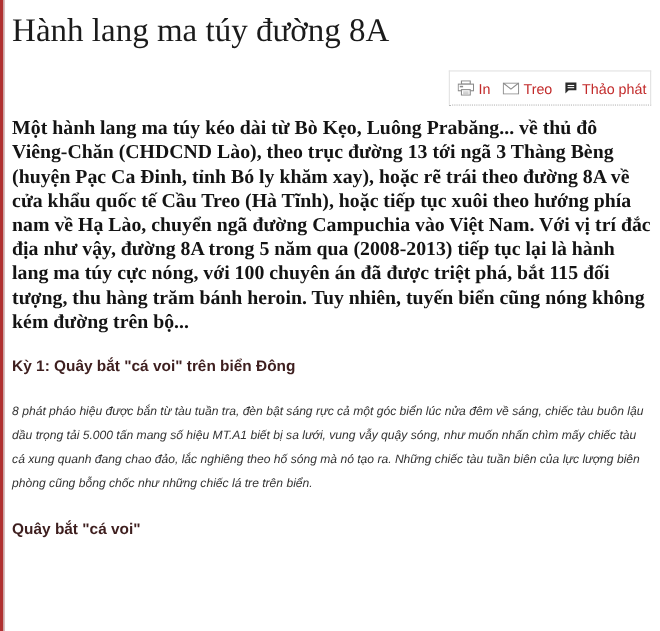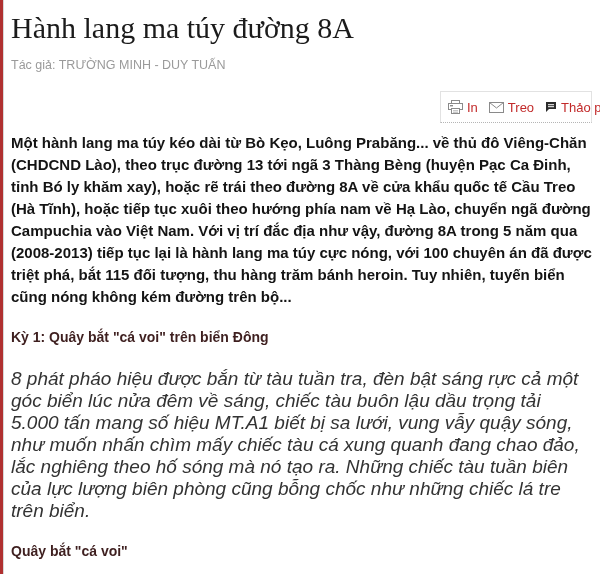--- a/index.html
+++ b/index.html
@@ -44,21 +44,21 @@
   p.lead {
     width: 398px;
     font-size: 15px;
     font-weight: bold;
     line-height: 22px;
     color: #111111;
   }
   .action-box {
     margin-left: auto;
     margin-top: 7px;
-    width: 152px;
+    width: 184px;
     height: 32px;
     border: 1px solid #e2e2e2;
     border-bottom: 1px dotted #b5b5b5;
     display: flex;
     padding: 0 7px;
     background: #ffffff;
   }
   .action-link {
     display: inline-flex;
     align-items: center;
@@ -67,53 +67,50 @@
     font-size: 13px;
     margin-right: 11px;
     white-space: nowrap;
   }
   .action-link:last-child { margin-right: 0; }
   .action-link .ico { margin-right: 4px; display: inline-flex; }
   .article-body { margin-top: 9px; }
   .article-body p, .article-body h2 { margin-top: 22px; }
   .article-body > :first-child { margin-top: 0; }
   p.para-bold {
-    font-size: 15px;
+    font-size: 18px;
     font-weight: bold;
     line-height: 22px;
     color: #141414;
+    font-family: Liberation Serif, serif;
   }
   h2.sub-heading {
     font-size: 14px;
     font-weight: bold;
     line-height: 18px;
     color: #3e1f1f;
     margin-top: 20px;
   }
   p.para-italic {
-    font-size: 19px;
+    font-size: 11px;
     font-style: italic;
     line-height: 22px;
     color: #333333;
   }
 </style>
 </head>
 <body>
 
 <div class="accent-bar"></div>
 
 <div class="content">
 
   <h1 class="article-title">Hành lang ma túy đường 8A</h1>
 
   <div class="meta">
-    <div class="meta-line">
-      <span>Tác giả:</span>
-      <span>TRƯỜNG MINH - DUY TUẤN</span>
-    </div>
   </div>
 
   <div class="lead-row">
 
     <div class="action-box">
       <a href="#" class="action-link">
         <span class="ico">
           <svg width="15" height="14" viewBox="0 0 15 14">
             <rect x="3.5" y="0.5" width="8" height="3" fill="#ffffff" stroke="#8a8a8a"></rect>
             <rect x="0.5" y="3.5" width="14" height="6" fill="#ffffff" stroke="#8a8a8a"></rect>

